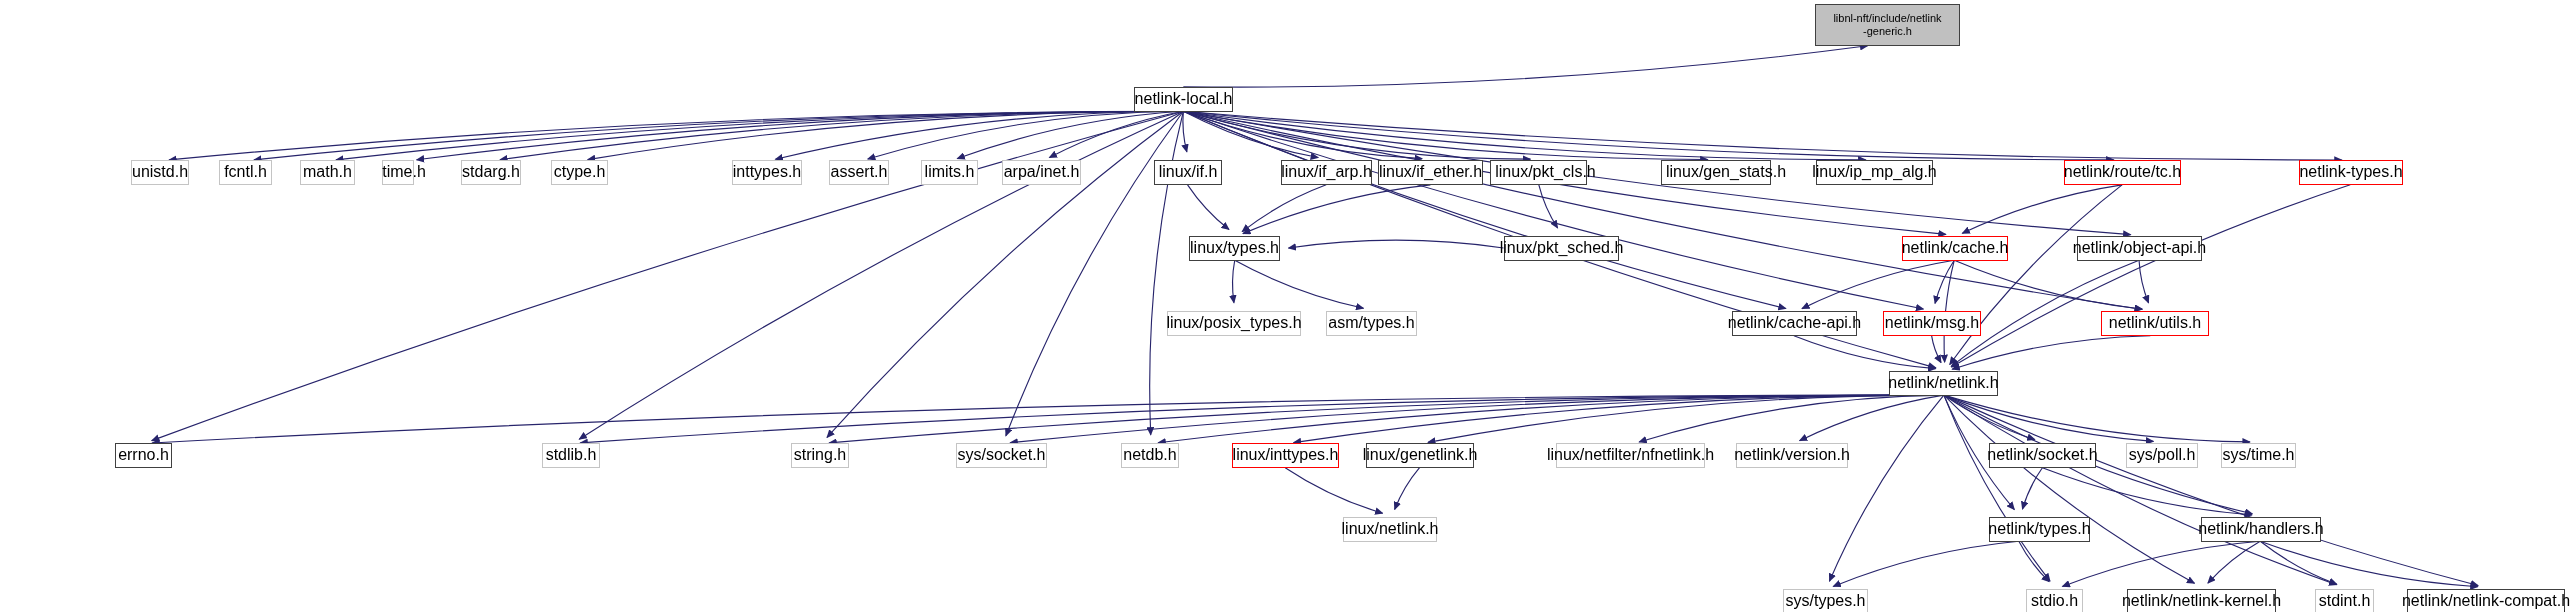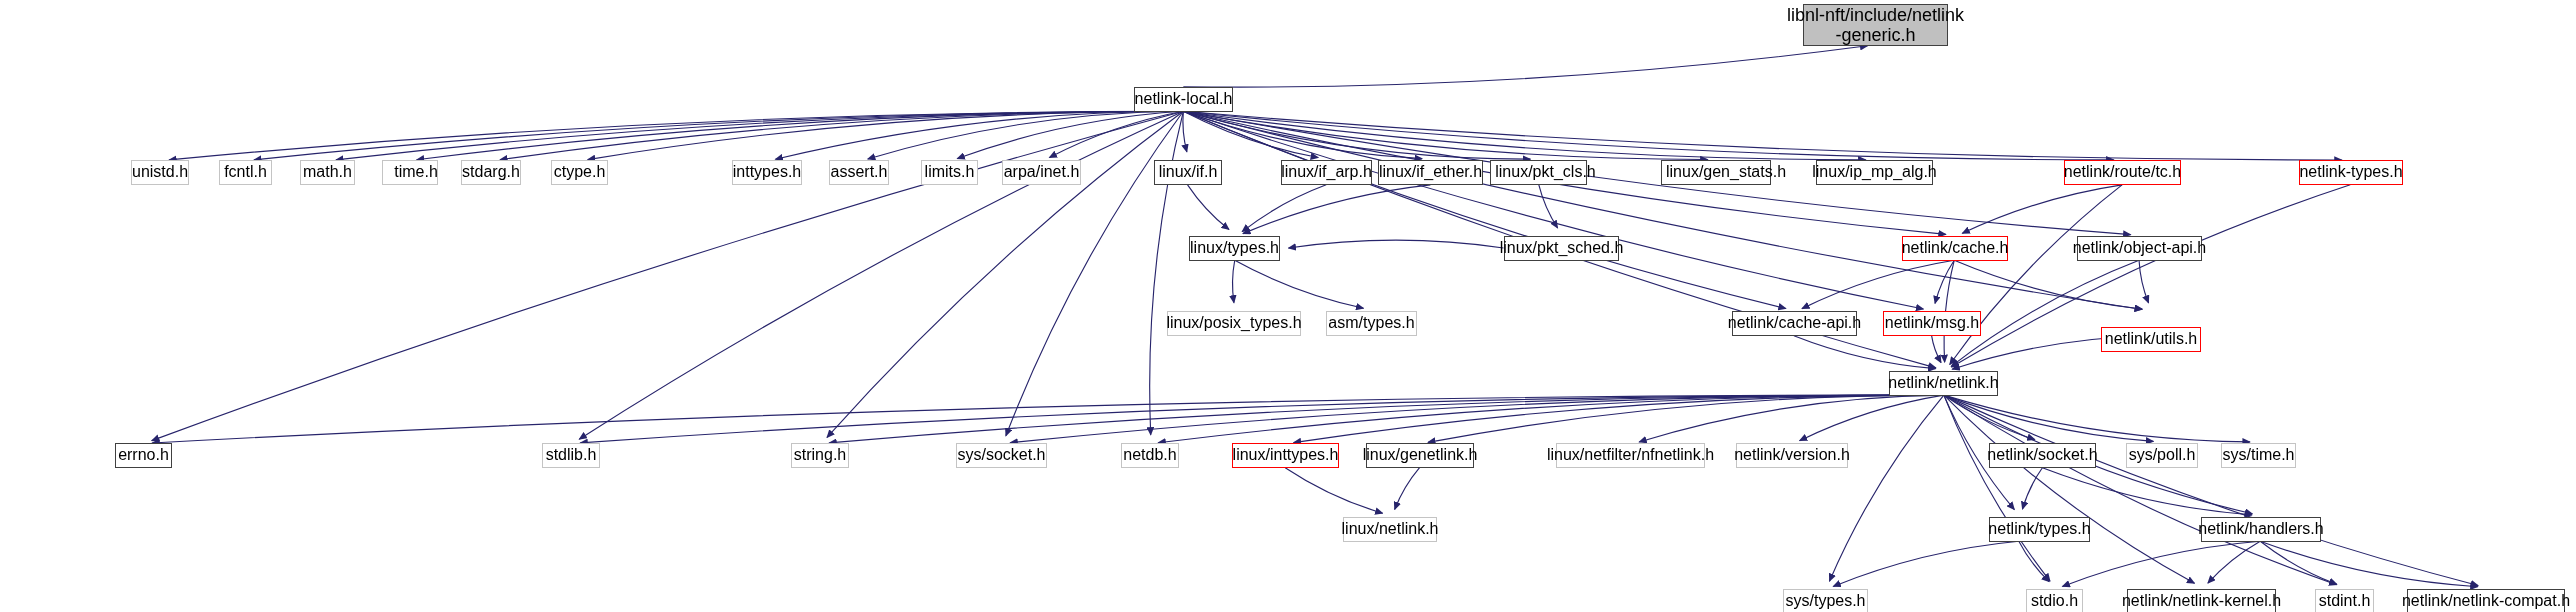--- a/index.html
+++ b/index.html
@@ -5,21 +5,21 @@
   html,body{margin:0;padding:0;background:#ffffff;}
   #canvas{position:relative;width:2576px;height:612px;background:#ffffff;
           font-family:"Liberation Sans","DejaVu Sans",sans-serif;overflow:hidden;}
   #edges{position:absolute;left:0;top:0;width:2576px;height:612px;pointer-events:none;}
   .node{position:absolute;box-sizing:border-box;display:flex;align-items:center;
         justify-content:center;text-align:center;background:#ffffff;
         color:#000000;font-size:16px;line-height:1.12;white-space:pre;
         border:0.9px solid #c4c4c4;}
   .node.dark{border:0.9px solid #404040;}
   .node.red{border:0.9px solid #ff0000;}
-  .node.title{background:#c0c0c0;border:0.9px solid #404040;font-size:18px;}
+  .node.title{background:#c0c0c0;border:0.9px solid #404040;font-size:11px;margin-left:12px;}
 </style>
 </head>
 <body>
 
 <div id="canvas">
   <svg id="edges" viewBox="0 0 2731 649" xmlns="http://www.w3.org/2000/svg">
     <defs>
       <marker id="arrow" markerWidth="9" markerHeight="8" refX="8" refY="4" orient="auto" markerUnits="userSpaceOnUse">
         <path d="M0,0 L9,4 L0,8 z" fill="#27246b"></path>
       </marker>
@@ -105,21 +105,21 @@
         <path d="M2396.5,574 Q2508.344971035557,614.8453697360245 2627.1899420711143,622.1607394720489" fill="none" stroke="#27246b" stroke-width="1.2" marker-end="url(#arrow)"></path>
       </g>
   </svg>
   <div id="node-layer">
       <div class="node title" style="left: 1803px; top: 3.8px; width: 145px; height: 42px;">libnl-nft/include/netlink
 -generic.h</div>
       <div class="node dark" style="left: 1134px; top: 87px; width: 99px; height: 24.5px;">netlink-local.h</div>
       <div class="node " style="left: 131px; top: 160px; width: 58px; height: 24.5px;">unistd.h</div>
       <div class="node " style="left: 219px; top: 160px; width: 53px; height: 24.5px;">fcntl.h</div>
       <div class="node " style="left: 300px; top: 160px; width: 55px; height: 24.5px;">math.h</div>
-      <div class="node " style="left: 382px; top: 160px; width: 56px; height: 24.5px; padding-left: 12px;">time.h</div>
+      <div class="node " style="left: 382px; top: 160px; width: 32px; height: 24.5px; padding-left: 12px;">time.h</div>
       <div class="node " style="left: 461px; top: 160px; width: 60px; height: 24.5px;">stdarg.h</div>
       <div class="node " style="left: 551px; top: 160px; width: 57px; height: 24.5px;">ctype.h</div>
       <div class="node " style="left: 732px; top: 160px; width: 70px; height: 24.5px;">inttypes.h</div>
       <div class="node " style="left: 829px; top: 160px; width: 60px; height: 24.5px;">assert.h</div>
       <div class="node " style="left: 921px; top: 160px; width: 57px; height: 24.5px;">limits.h</div>
       <div class="node " style="left: 1002px; top: 160px; width: 79px; height: 24.5px;">arpa/inet.h</div>
       <div class="node dark" style="left: 1154px; top: 160px; width: 68px; height: 24.5px;">linux/if.h</div>
       <div class="node dark" style="left: 1281px; top: 160px; width: 91px; height: 24.5px;">linux/if_arp.h</div>
       <div class="node dark" style="left: 1378px; top: 160px; width: 105px; height: 24.5px;">linux/if_ether.h</div>
       <div class="node dark" style="left: 1490px; top: 160px; width: 97px; height: 24.5px; padding-left: 14px;">linux/pkt_cls.h</div>
@@ -128,21 +128,21 @@
       <div class="node red" style="left: 2064px; top: 160px; width: 117px; height: 24.5px;">netlink/route/tc.h</div>
       <div class="node red" style="left: 2299px; top: 160px; width: 104px; height: 24.5px;">netlink-types.h</div>
       <div class="node dark" style="left: 1189px; top: 236px; width: 91px; height: 24.5px;">linux/types.h</div>
       <div class="node dark" style="left: 1504px; top: 236px; width: 115px; height: 24.5px;">linux/pkt_sched.h</div>
       <div class="node red" style="left: 1902px; top: 236px; width: 106px; height: 24.5px;">netlink/cache.h</div>
       <div class="node dark" style="left: 2077px; top: 236px; width: 125px; height: 24.5px;">netlink/object-api.h</div>
       <div class="node " style="left: 1167px; top: 311px; width: 134px; height: 24.5px;">linux/posix_types.h</div>
       <div class="node " style="left: 1326px; top: 311px; width: 91px; height: 24.5px;">asm/types.h</div>
       <div class="node dark" style="left: 1732px; top: 311px; width: 125px; height: 24.5px;">netlink/cache-api.h</div>
       <div class="node red" style="left: 1883px; top: 311px; width: 98px; height: 24.5px;">netlink/msg.h</div>
-      <div class="node red" style="left: 2101px; top: 311px; width: 100px; height: 24.5px; margin-top: 16px;">netlink/utils.h</div>
+      <div class="node red" style="left: 2101px; top: 311px; width: 108px; height: 24.5px;">netlink/utils.h</div>
       <div class="node dark" style="left: 1889px; top: 371px; width: 109px; height: 24.5px;">netlink/netlink.h</div>
       <div class="node dark" style="left: 115px; top: 443px; width: 57px; height: 24.5px;">errno.h</div>
       <div class="node " style="left: 542px; top: 443px; width: 58px; height: 24.5px;">stdlib.h</div>
       <div class="node " style="left: 791px; top: 443px; width: 58px; height: 24.5px;">string.h</div>
       <div class="node " style="left: 956px; top: 443px; width: 91px; height: 24.5px;">sys/socket.h</div>
       <div class="node " style="left: 1121px; top: 443px; width: 58px; height: 24.5px;">netdb.h</div>
       <div class="node red" style="left: 1232px; top: 443px; width: 107px; height: 24.5px;">linux/inttypes.h</div>
       <div class="node dark" style="left: 1366px; top: 443px; width: 108px; height: 24.5px;">linux/genetlink.h</div>
       <div class="node " style="left: 1556px; top: 443px; width: 149px; height: 24.5px;">linux/netfilter/nfnetlink.h</div>
       <div class="node " style="left: 1736px; top: 443px; width: 112px; height: 24.5px;">netlink/version.h</div>

